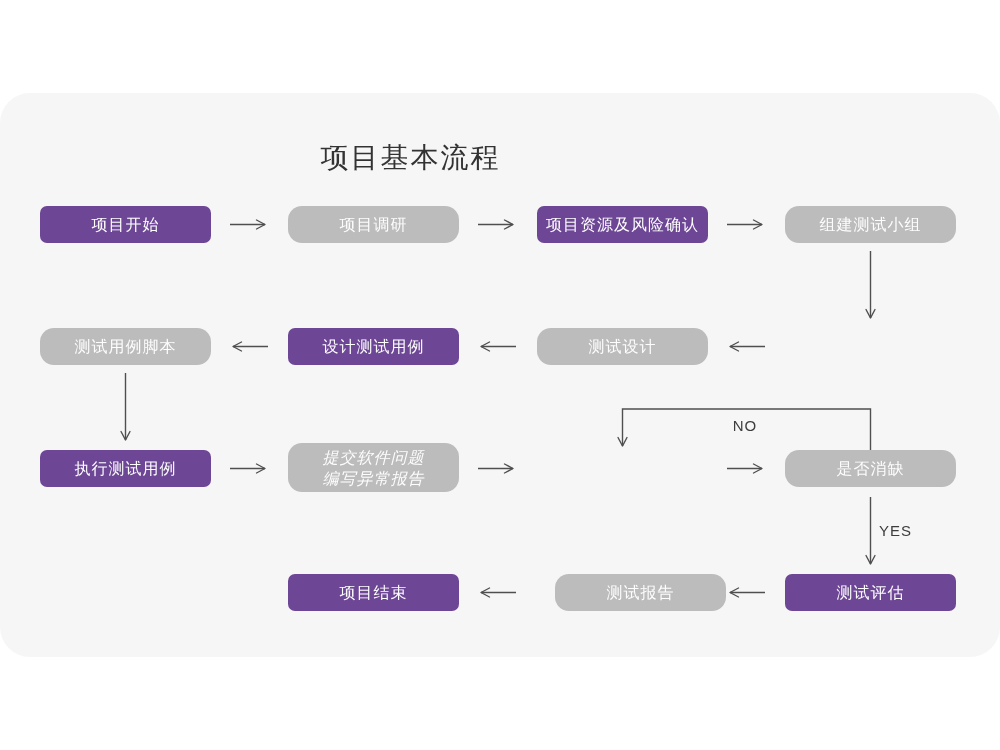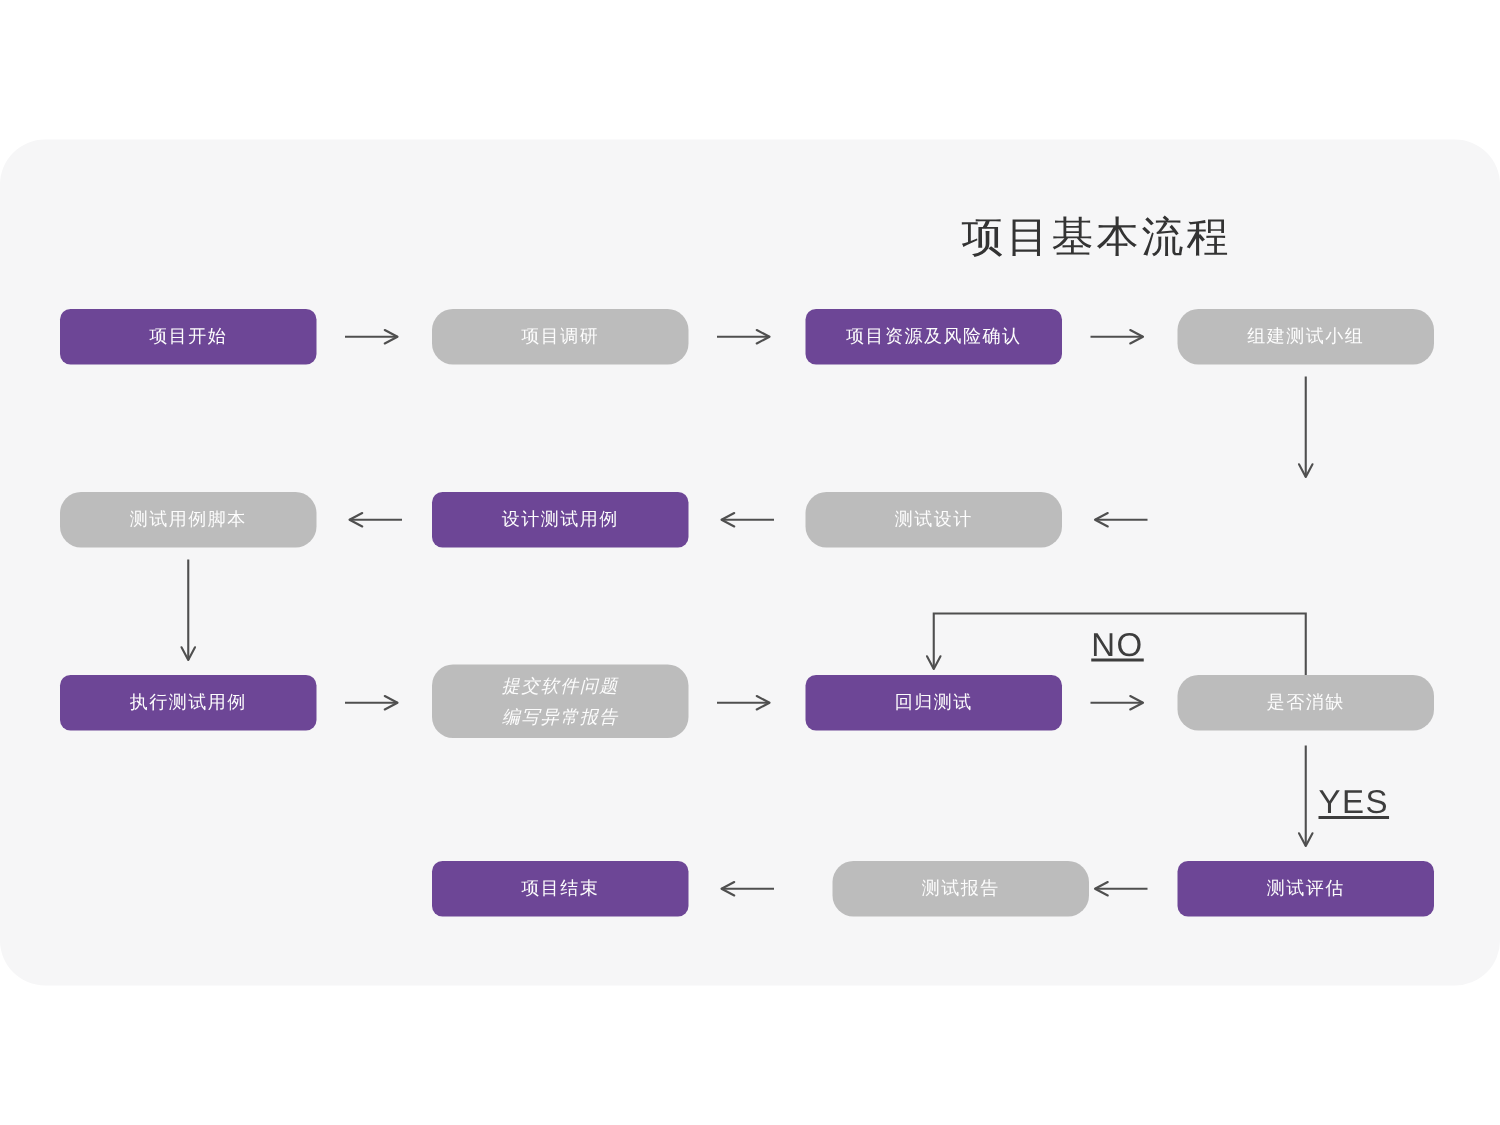--- a/index.html
+++ b/index.html
@@ -26,37 +26,37 @@
     position: absolute;
     left: 0; top: 93px;
     width: 1000px; height: 564px;
     background: var(--card_bg);
     border-radius: 30px;
   }
   .title {
     position: absolute;
     left: 0; top: 142px;
     width: 821px;
-    text-align: right;
+    text-align: center;
     font-size: 28px;
     line-height: 32px;
     font-weight: 500;
     letter-spacing: 2px;
     color: var(--title_color);
   }
   .node {
     position: absolute;
     width: 171px;
     height: 37px;
     border-radius: 7px;
     display: flex;
     align-items: center;
     justify-content: center;
     text-align: center;
-    font-size: 12px;
+    font-size: 16px;
     letter-spacing: 1px;
     line-height: 21px;
     color: var(--text_on_box);
     white-space: pre-line;
   }
   .node.purple { background: var(--purple); }
   .node.gray   { background: var(--gray); border-radius: 14px; }
   .node.tall   { height: 49px; font-style: italic; }
   .edges-svg {
     position: absolute;
@@ -71,24 +71,23 @@
   }
   .edge-head-path {
     stroke: var(--arrow);
     stroke-width: 1.4;
     fill: none;
     stroke-linecap: round;
     stroke-linejoin: round;
   }
   .edge-label {
     position: absolute;
-    font-size: 22px;
+    font-size: 15px;
     letter-spacing: 1px;
     color: var(--edge_label);
-    text-decoration: underline;
   }
 </style>
 </head>
 <body>
 
 <div class="stage">
 
   <div class="card"></div>
 
   <div class="title">项目基本流程</div>
@@ -129,21 +128,20 @@
   <div class="node purple" style="left:537px; top:206px">项目资源及风险确认</div>
   <div class="node gray" style="left:785px; top:206px">组建测试小组</div>
 
   <div class="node gray" style="left:537px; top:328px">测试设计</div>
   <div class="node purple" style="left:288px; top:328px">设计测试用例</div>
   <div class="node gray" style="left:40px;  top:328px">测试用例脚本</div>
 
   <div class="node purple" style="left:40px;  top:450px">执行测试用例</div>
   <div class="node gray tall" style="left:288px; top:443px">提交软件问题
 编写异常报告</div>
-  <div class="node purple" style="left:537px; top:450px">回归测试</div>
   <div class="node gray" style="left:785px; top:450px">是否消缺</div>
 
   <div class="node purple" style="left:785px; top:574px">测试评估</div>
   <div class="node gray" style="left:555px; top:574px">测试报告</div>
   <div class="node purple" style="left:288px; top:574px">项目结束</div>
 
   <div class="edge-label" style="left:724px; top:417px; width:42px; text-align:center">NO</div>
   <div class="edge-label" style="left:879px; top:522px">YES</div>
 
 </div>

